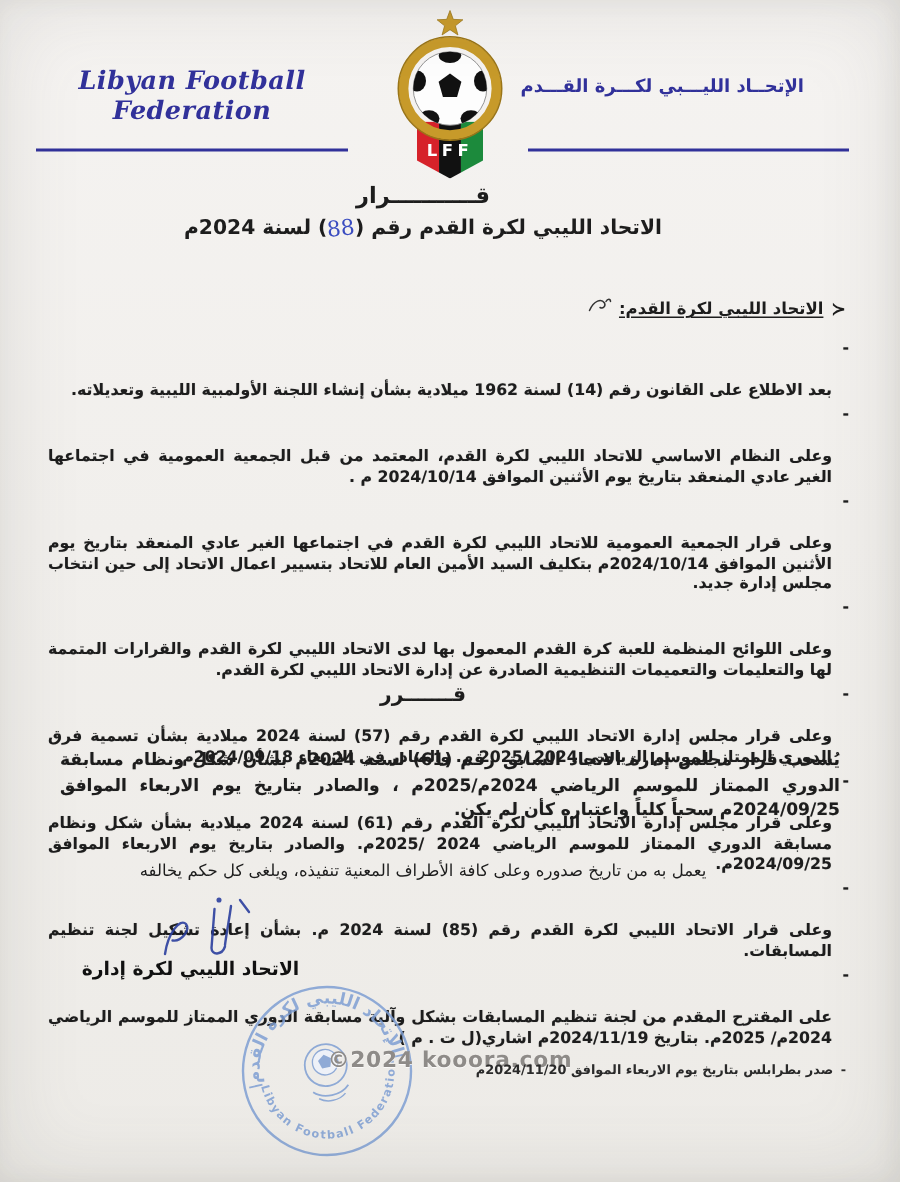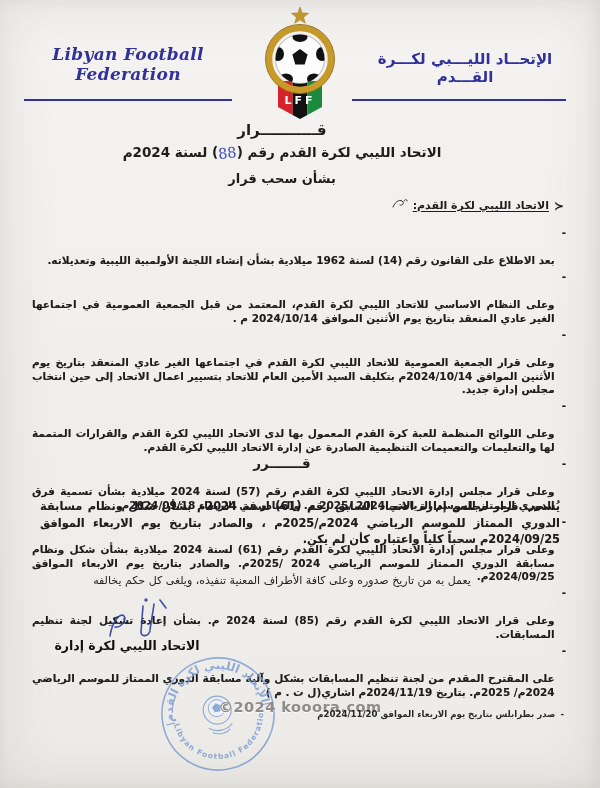--- a/index.html
+++ b/index.html
@@ -17,22 +17,22 @@
   
   .hdr-en{
     left:16px; top:44px; width:224px; text-align:center;
     font-family:"DejaVu Serif", serif; font-style:italic; font-weight:bold;
     font-size:17px; color:#31319a; letter-spacing:.3px;
   }
   .rule{ height:2px; background:#31319a; }
   .rule-left{ left:24px; top:99px; width:208px; }
   .rule-right{ left:352px; top:99px; width:214px; }
   .hdr-ar{
-    left:360px; top:50px; width:210px; text-align:center; direction:rtl;
-    font-weight:bold; font-size:15px; color:#31319a;
+    left:347px; top:50px; width:210px; text-align:left; direction:rtl;
+    font-weight:bold; font-size:12px; color:#31319a;
   }
   .logo{ left:252px; top:5px; }
   
   .t-center{ left:0; width:564px; text-align:center; direction:rtl; }
   .t-decree{ top:121px; font-size:15px; font-weight:bold; letter-spacing:.5px; }
   .t-line{ top:144px; font-size:13.5px; font-weight:bold; }
   .t-line .hand-num{
     color:#3a4cc0; font-weight:normal; font-size:14.5px;
     display:inline-block; transform:rotate(-6deg) translateY(1px);
     font-family:"DejaVu Serif", serif;
@@ -125,21 +125,20 @@
         <ellipse cx="34" cy="74" rx="7" ry="5.5"></ellipse>
         <ellipse cx="26" cy="49" rx="6" ry="7"></ellipse>
       </g>
 
       <polygon points="48,2 50.2,7.9 56.6,8.2 51.6,12.2 53.3,18.3 48,14.8 42.7,18.3 44.4,12.2 39.4,8.2 45.8,7.9" fill="#c79a2a" stroke="#9a7518" stroke-width="0.5"></polygon>
     </svg>
   </div>
 
   <div class="abs t-center t-decree">قـــــــــــرار</div>
   <div class="abs t-center t-line"><span>الاتحاد الليبي لكرة القدم رقم (</span><span class="hand-num">88</span><span>) لسنة 2024م</span></div>
-  <div class="abs t-center t-subject">بشأن سحب قرار</div>
 
   <div class="abs pre-head">
     <span class="pointer">≺</span>
     <span class="intro">الاتحاد الليبي لكرة القدم:</span>
     <span>
       <svg width="16" height="12" viewBox="0 0 16 12">
           <path d="M1 9 C4 2, 9 1, 11 4 C12 6, 10 8, 8 7 M12 3 C13 1, 15 1, 15 3" stroke="#333" stroke-width="1" fill="none" stroke-linecap="round"></path>
         </svg>
     </span>
   </div>

